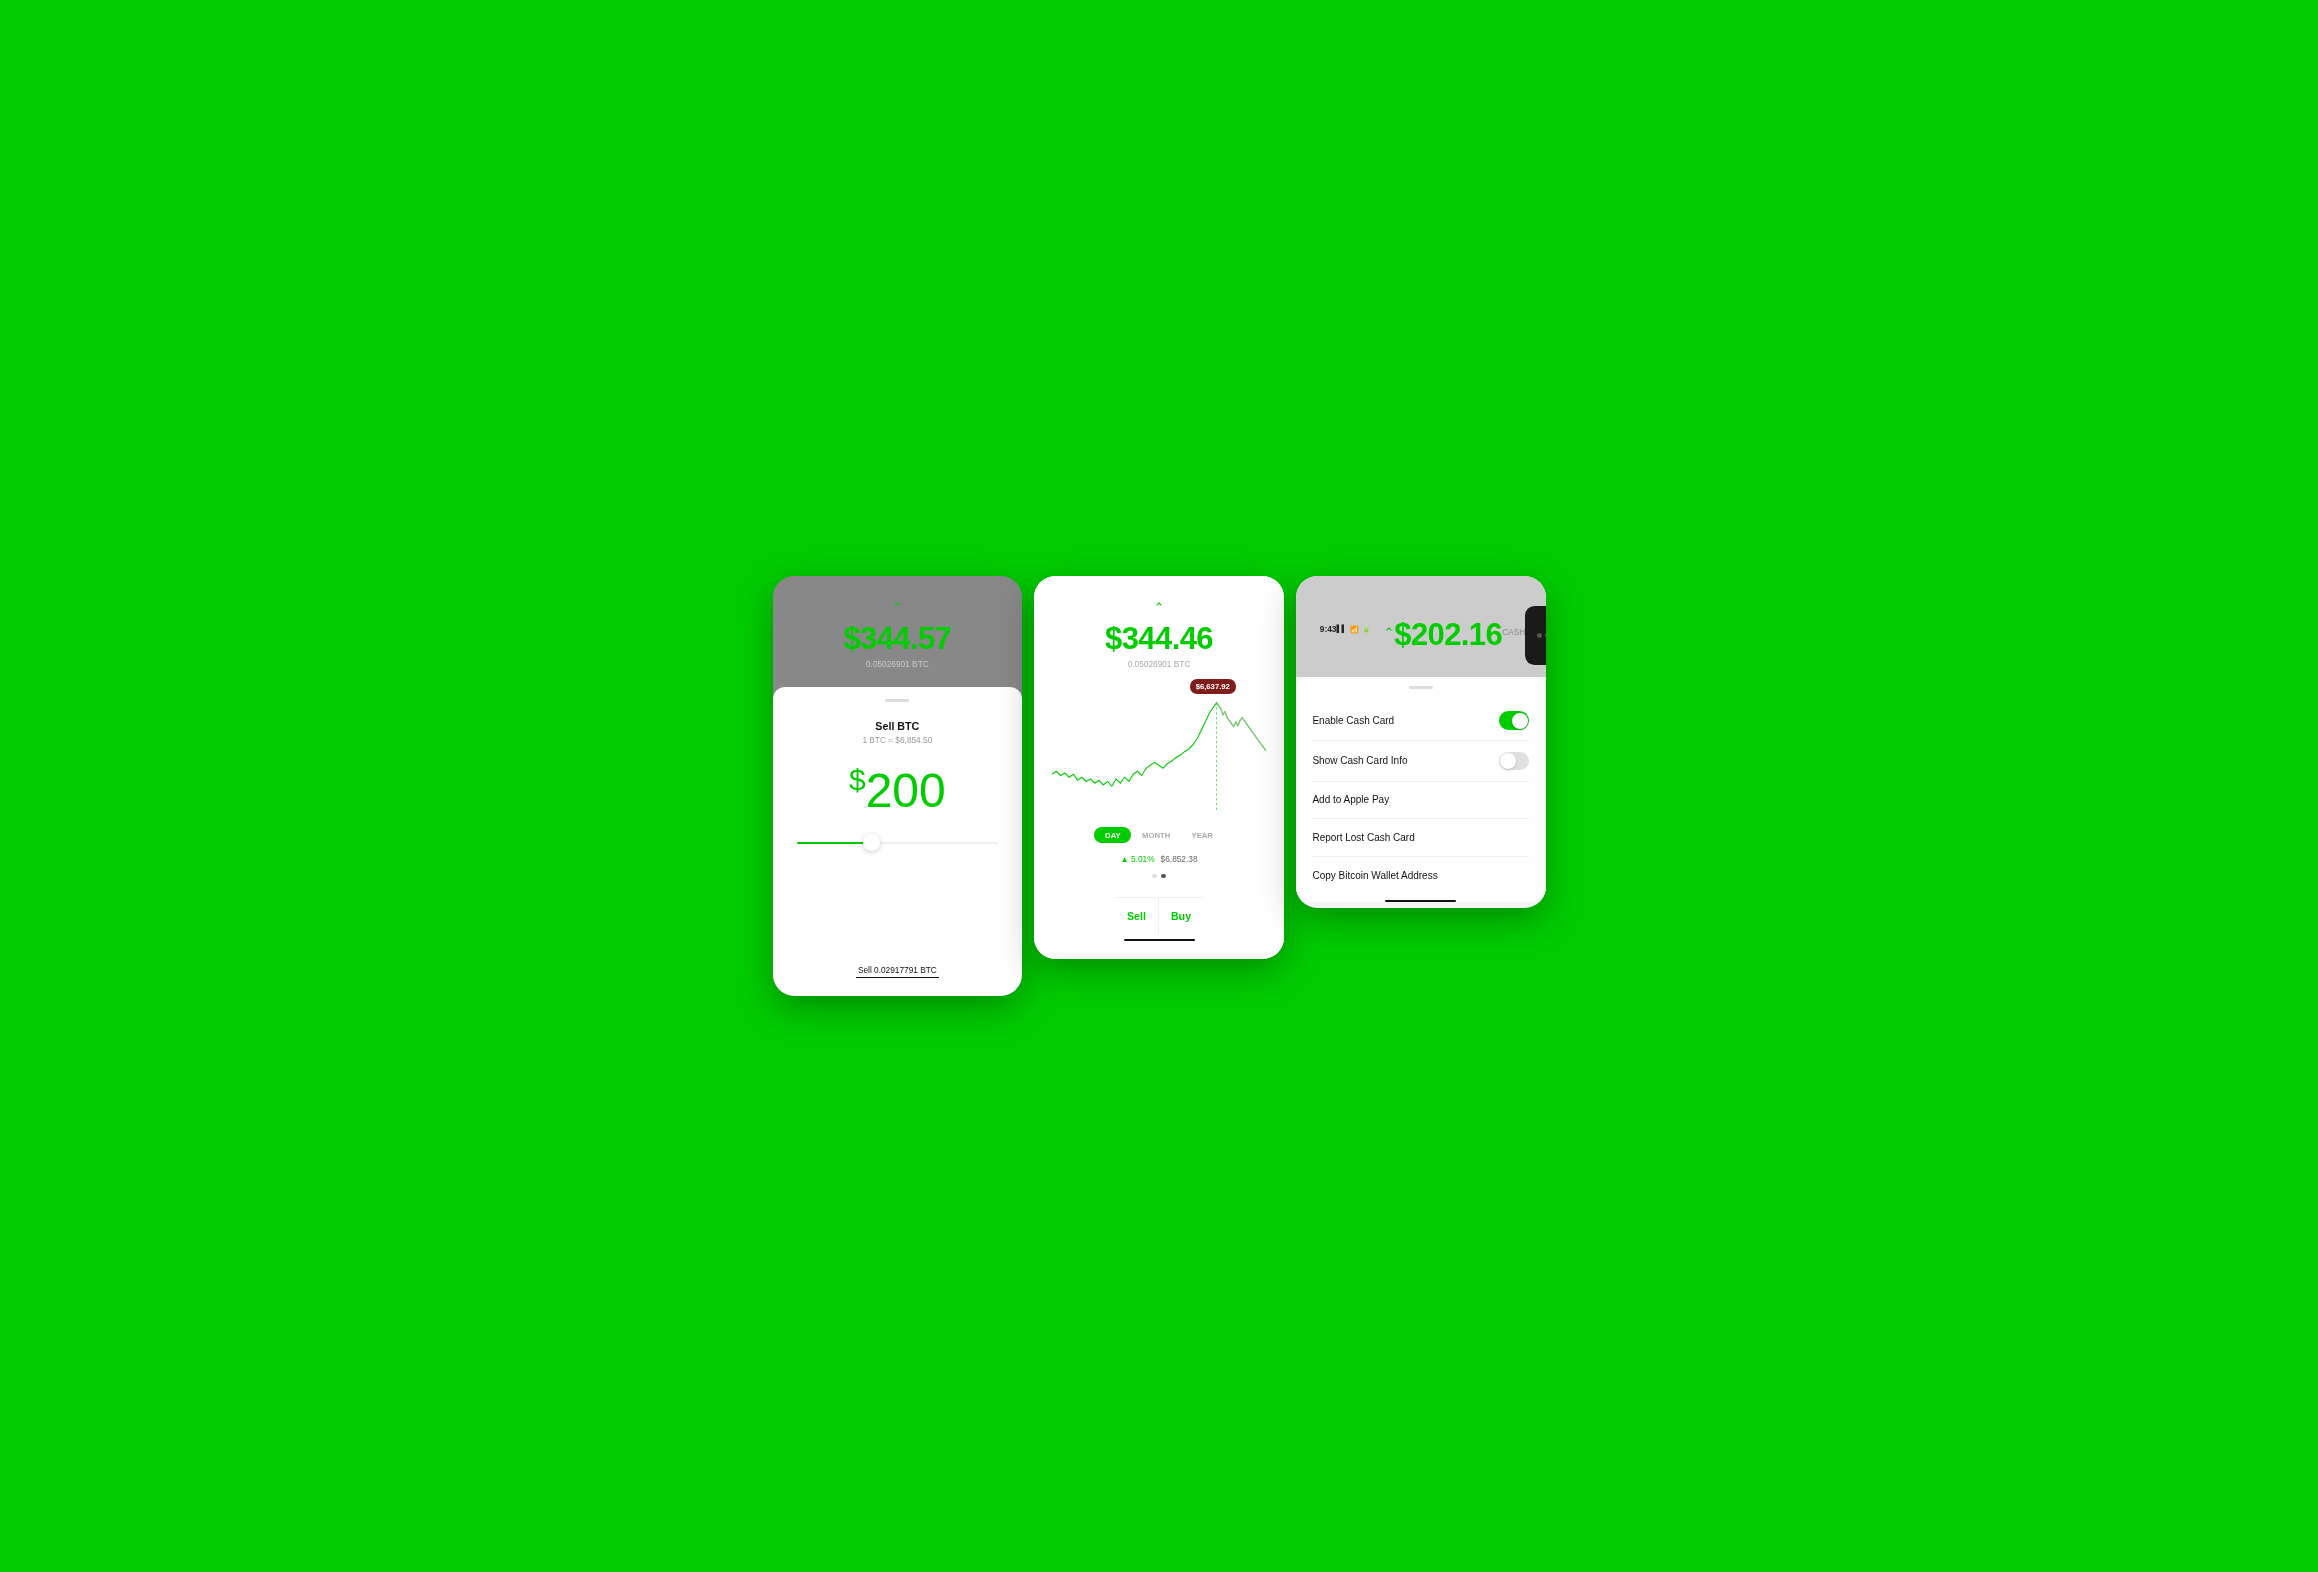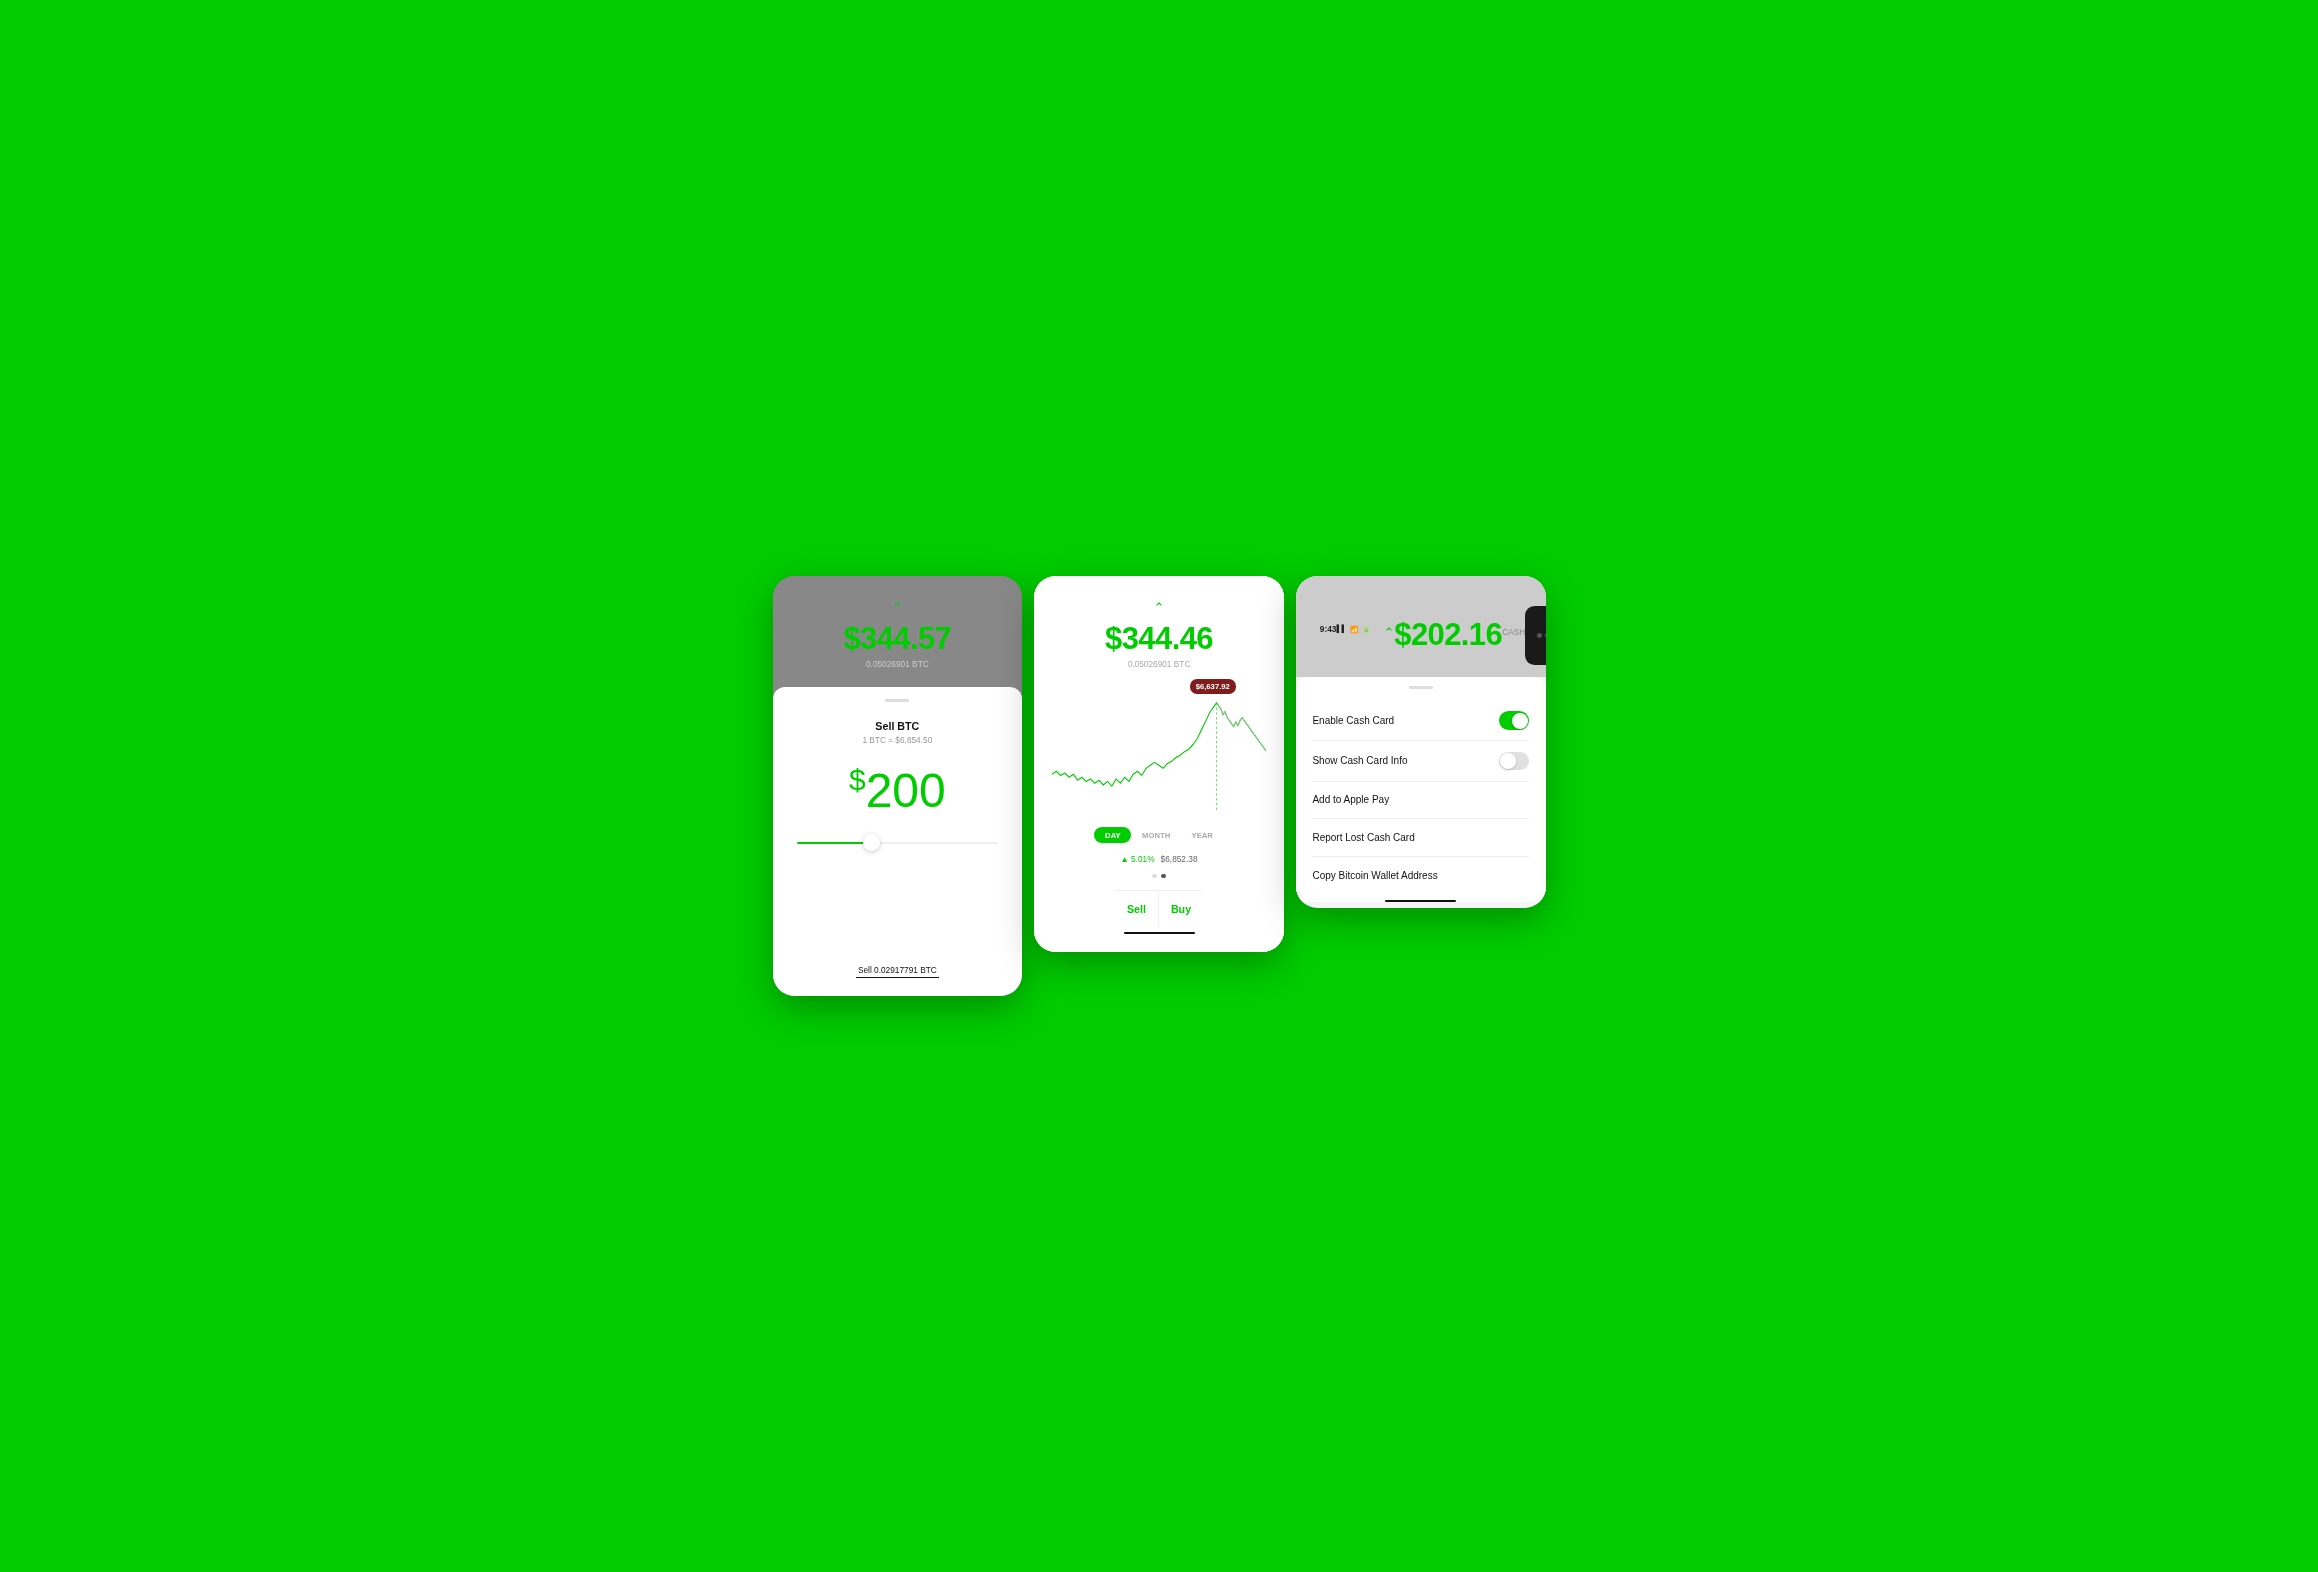--- a/index.html
+++ b/index.html
@@ -249,21 +249,21 @@
       background: #ddd;
     }
 
     .dot.active {
       background: #555;
     }
 
     .chart-action-buttons {
       display: flex;
       border-top: 0.6px solid #f0f0f0;
-      margin-top: 7px;
+      margin-top: 14px;
     }
 
     .chart-btn {
       flex: 1;
       padding: 12px;
       text-align: center;
       font-size: 10.7px;
       font-weight: 600;
       color: #00CC00;
       cursor: pointer;

